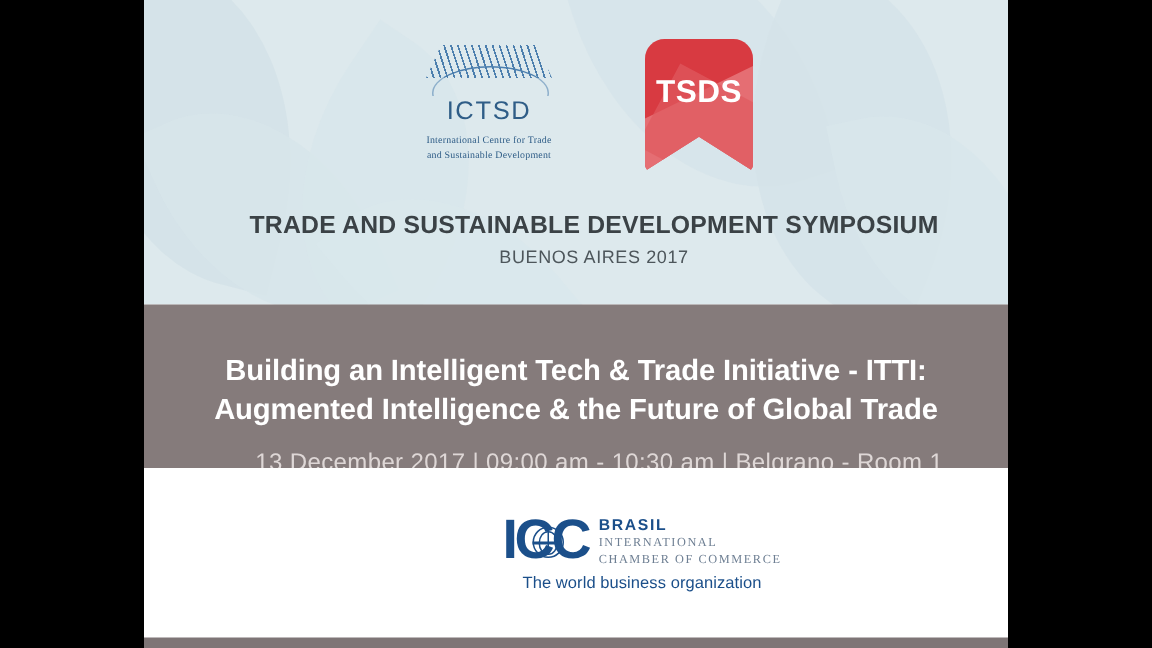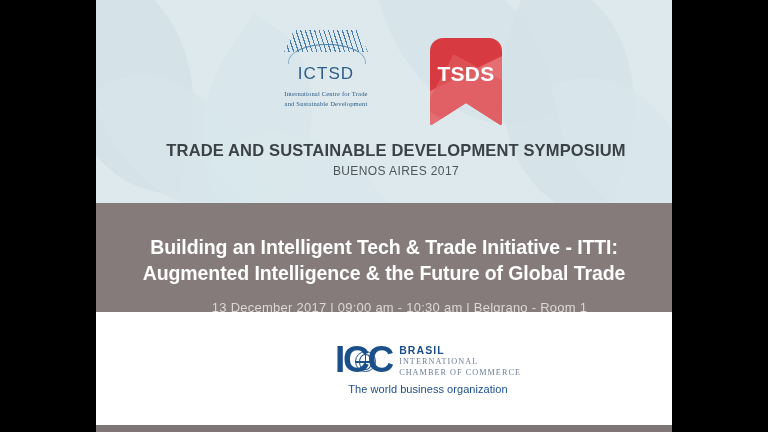--- a/index.html
+++ b/index.html
@@ -128,21 +128,21 @@
     line-height: 1.5;
     margin-top: 6px;
     letter-spacing: 0.15px;
   }
 
   
   .tsds {
     width: 72px;
     height: 88px;
     position: relative;
-    margin-top: 16px;
+    margin-top: 4px;
   }
   .tsds-shape {
     position: absolute;
     inset: 0;
     background: #d83a41;
     border-radius: 13px 13px 4px 4px;
     -webkit-clip-path: polygon(0% 0%, 100% 0%, 100% 100%, 50% 74%, 0% 100%);
     clip-path: polygon(0% 0%, 100% 0%, 100% 100%, 50% 74%, 0% 100%);
     overflow: hidden;
   }
@@ -211,21 +211,21 @@
   .session-title {
     color: #ffffff;
     font-size: 19.5px;
     font-weight: bold;
     line-height: 1.32;
     padding-top: 32px;
     letter-spacing: -0.1px;
   }
   .session-meta {
     color: #ded7d6;
-    font-size: 13px;
+    font-size: 16px;
     margin-top: 14px;
     letter-spacing: 0.25px;
     margin-left: 31px;
   }
 
   
   .footer {
     position: absolute;
     left: 0; top: 312px;
     width: 660px;

